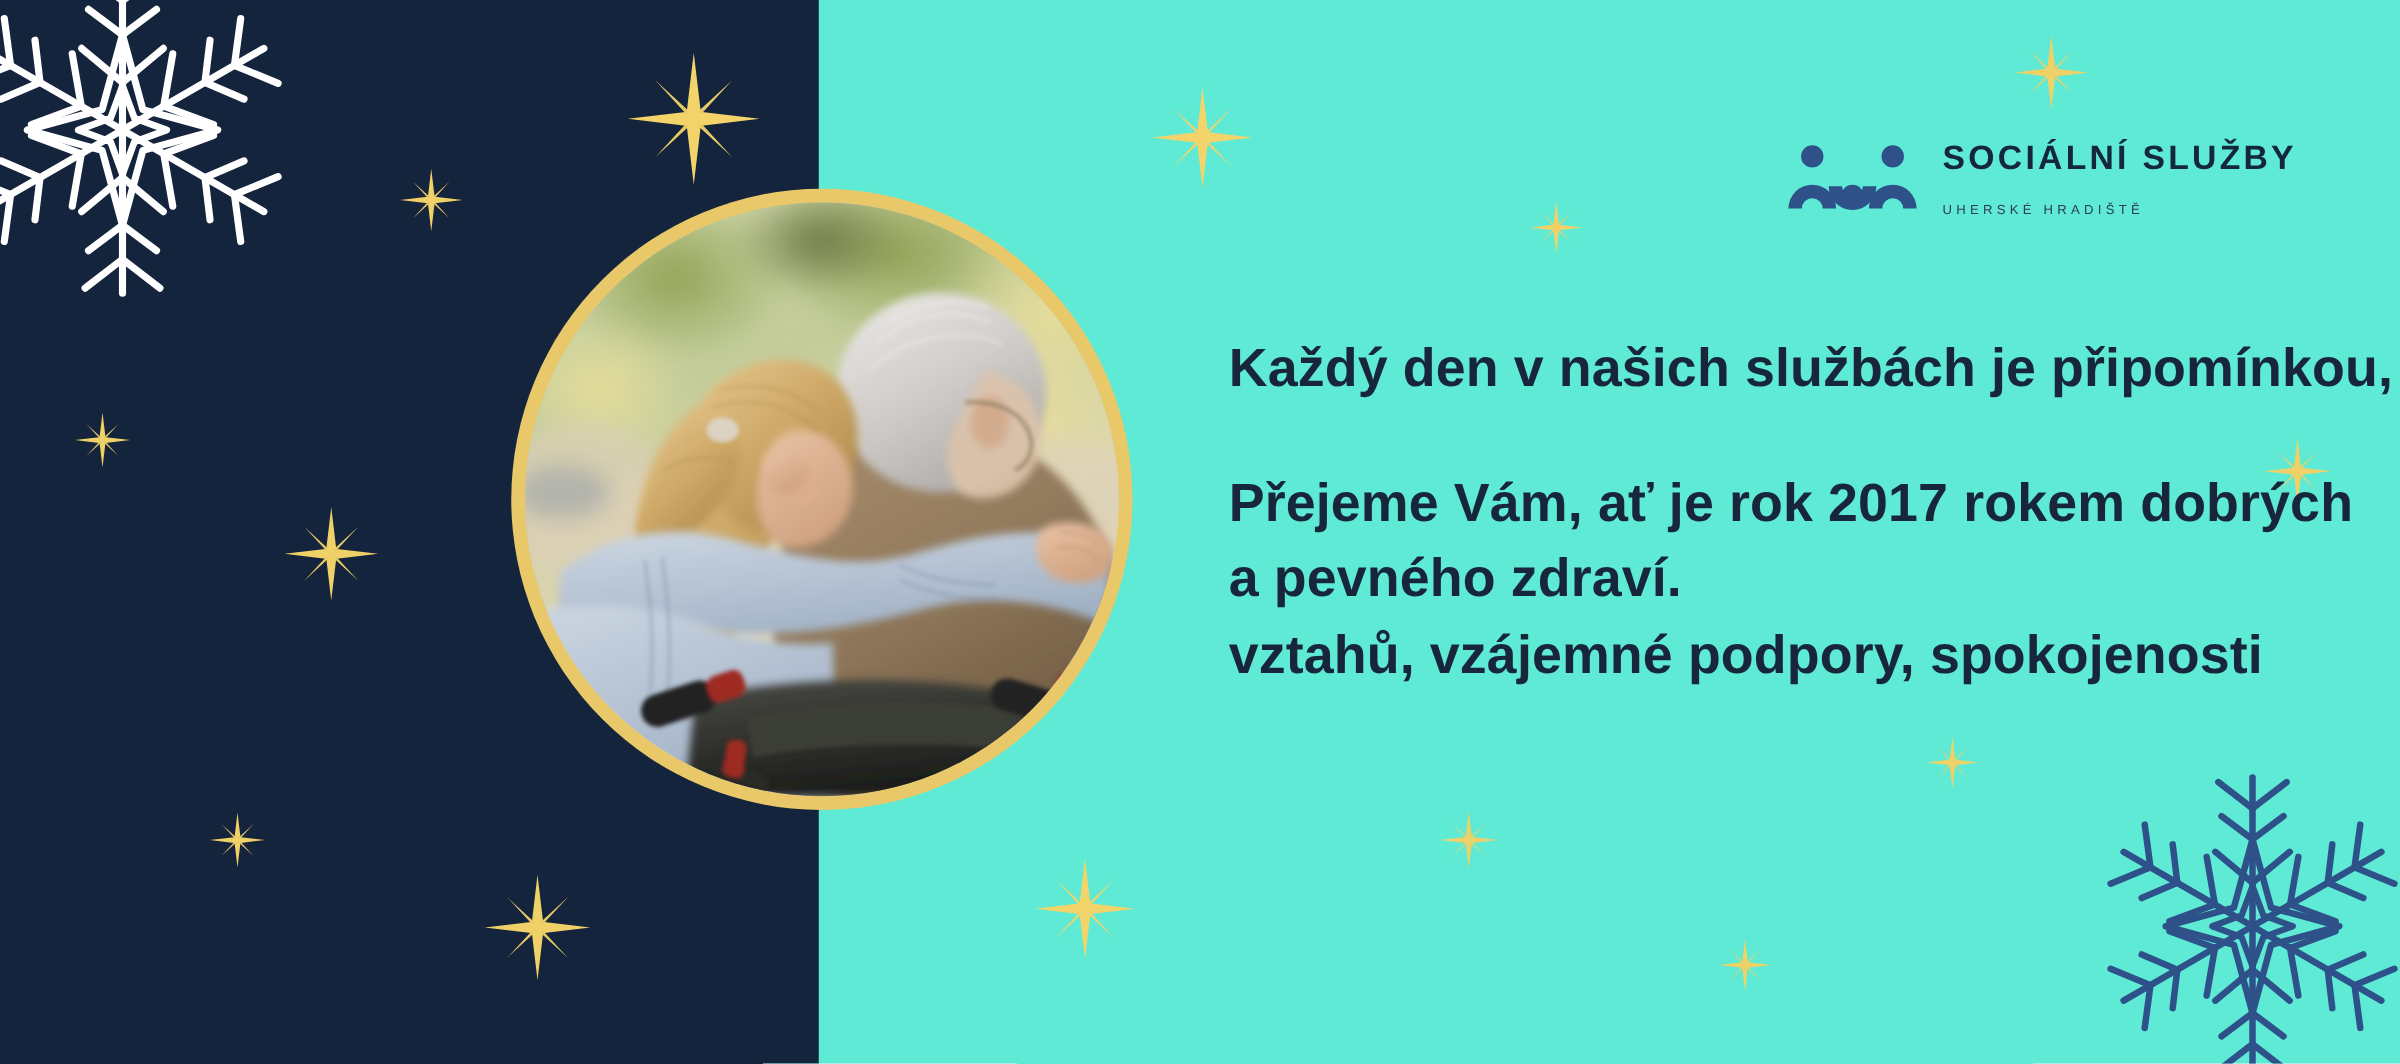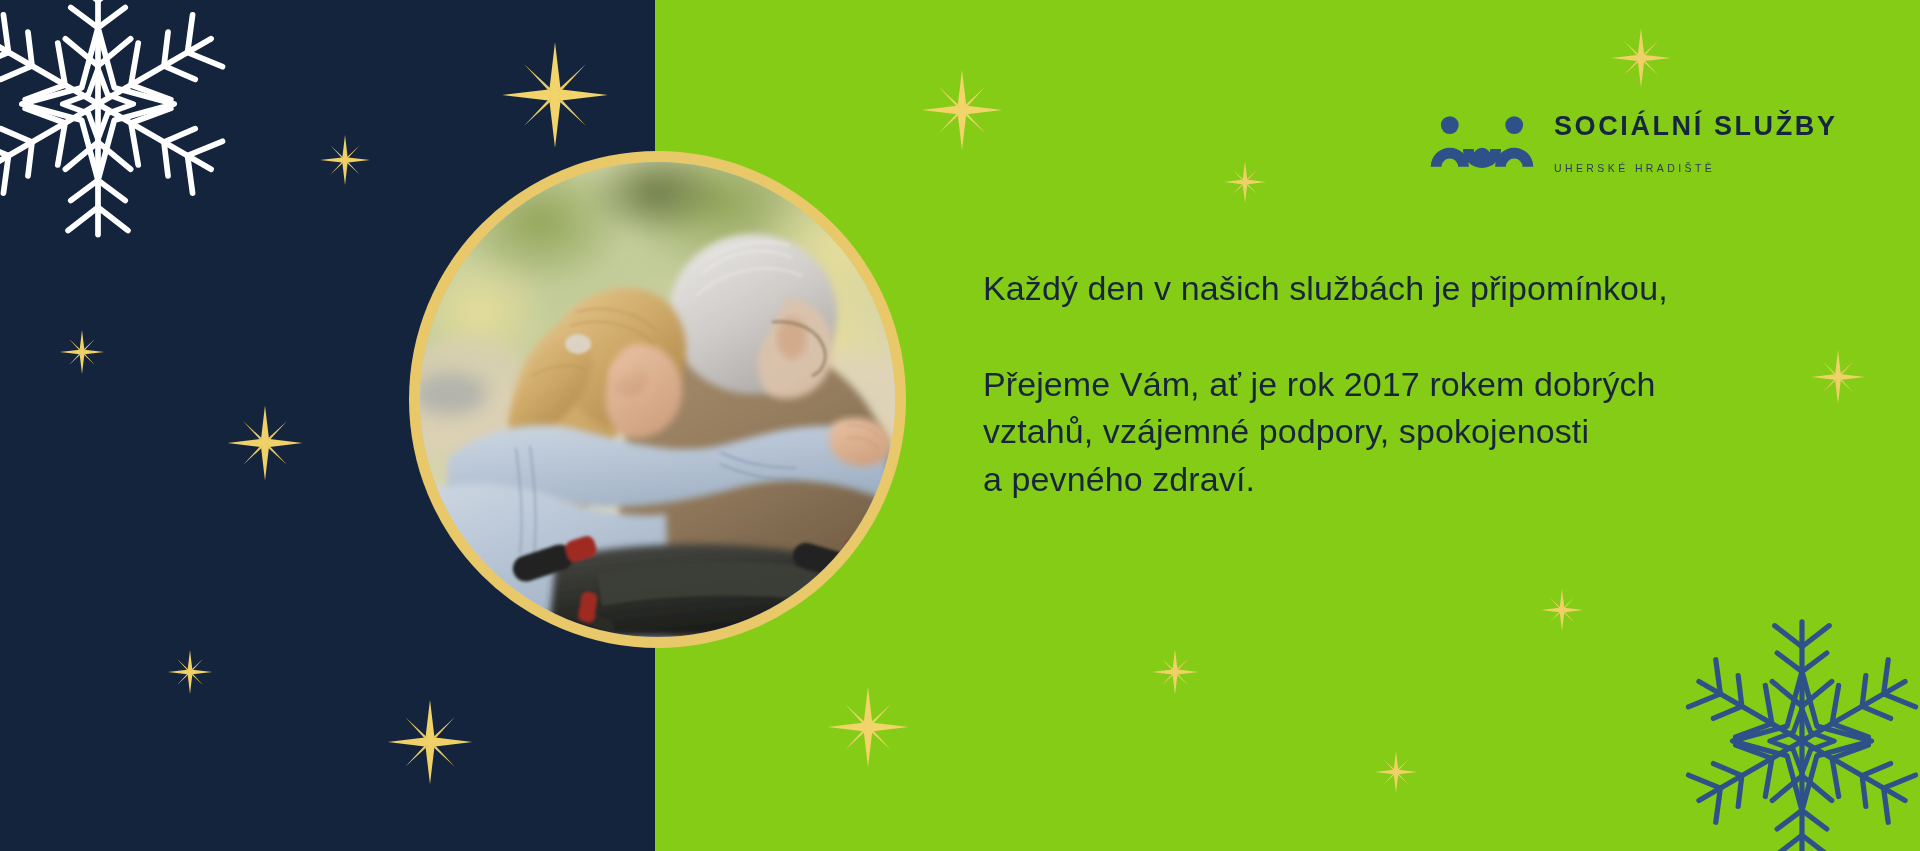--- a/index.html
+++ b/index.html
@@ -5,21 +5,21 @@
   * { margin:0; padding:0; box-sizing:border-box; }
   html, body {
     width:1920px; height:851px;
     overflow:hidden;
     background:#ffffff;
     font-family:"Liberation Sans", sans-serif;
   }
   #card {
     position:relative;
     width:1920px; height:851px;
-    background:#84cc16;
+    background:#5eead4;
     overflow:hidden;
   }
 
   
   #navy-panel {
     position:absolute; left:0; top:0;
     width:655px; height:851px;
     background:#14243c;
   }
 
@@ -78,23 +78,23 @@
     white-space:nowrap;
   }
 
   
   #message {
     position:absolute;
     left:983px; top:265px;
     width:840px;
     color:#18263c;
     font-family:"Liberation Sans", sans-serif;
-    font-size:34px;
+    font-size:43px;
     line-height:1.40;
-    font-weight:normal;
+    font-weight:bold;
     letter-spacing:0.1px;
   }
   .para { margin:0; }
   .para-gap { height:48px; }
   .msg-line { display:block; white-space:nowrap; }
 </style>
 </head>
 <body>
 
 <div id="card">
@@ -429,18 +429,18 @@
     </div>
   </div>
 
   <div id="message">
     <p class="para">
       <span class="msg-line">Každý den v našich službách je připomínkou,</span>
     </p>
     <div class="para-gap"></div>
     <p class="para">
       <span class="msg-line">Přejeme Vám, ať je rok 2017 rokem dobrých</span>
+      <span class="msg-line">a pevného zdraví.</span>
       <span class="msg-line">vztahů, vzájemné podpory, spokojenosti</span>
-      <span class="msg-line">a pevného zdraví.</span>
     </p>
   </div>
 
 </div>
 
 </body></html>

